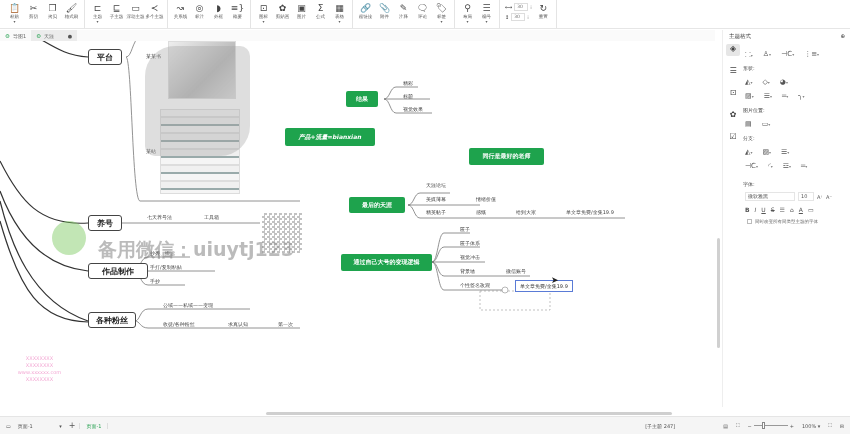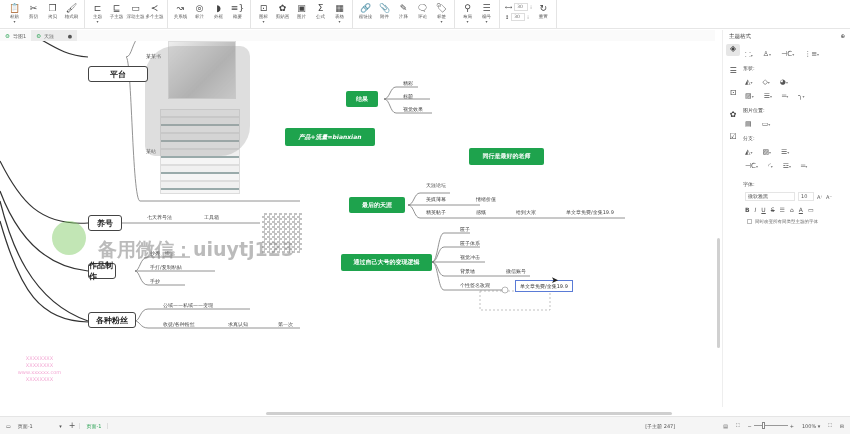--- a/index.html
+++ b/index.html
@@ -236,23 +236,23 @@
     <circle cx="505" cy="249" r="3" fill="#fff" stroke="#888" stroke-width="0.6"></circle>
   </svg>
 
   <div class="wm" style="left:168px;top:0;width:68px;height:58px;background:linear-gradient(135deg,#eee,#ccc 40%,#bbb 60%,#ddd);border:1px solid #ddd"></div>
   <div class="wm" style="left:160px;top:68px;width:80px;height:85px;background:repeating-linear-gradient(180deg,#f5f5f5 0 6px,#ddd 6px 8px,#f0f0f0 8px 14px,#9aa 14px 16px);border:1px solid #ddd"></div>
   <div class="lbl" style="left:146px;top:12px">某某书</div>
   <div class="lbl" style="left:146px;top:107px">某站</div>
 
   <div class="wm" style="left:145px;top:5px;width:105px;height:110px;border-radius:30px 10px 30px 10px;background:rgba(160,160,160,0.35)"></div>
 
-  <div class="node-b" style="left:88px;top:25px;width:60px;height:16px">平台</div>
+  <div class="node-b" style="left:88px;top:8px;width:34px;height:16px">平台</div>
   <div class="node-b" style="left:88px;top:174px;width:34px;height:16px">养号</div>
-  <div class="node-b" style="left:88px;top:222px;width:28px;height:16px">作品制作</div>
+  <div class="node-b" style="left:88px;top:222px;width:60px;height:16px">作品制作</div>
   <div class="node-b" style="left:88px;top:271px;width:48px;height:16px">各种粉丝</div>
 
   <div class="lbl" style="left:147px;top:173px">七天养号法</div>
   <div class="lbl" style="left:204px;top:173px">工具箱</div>
   <div class="lbl" style="left:150px;top:209px">抄袭、搬运</div>
   <div class="lbl" style="left:150px;top:223px">手打/复制粘贴</div>
   <div class="lbl" style="left:150px;top:237px">手抄</div>
   <div class="lbl" style="left:163px;top:261px">公域——私域——变现</div>
   <div class="lbl" style="left:163px;top:280px">收徒/各种粉丝</div>
   <div class="lbl" style="left:228px;top:280px">求真认知</div>

